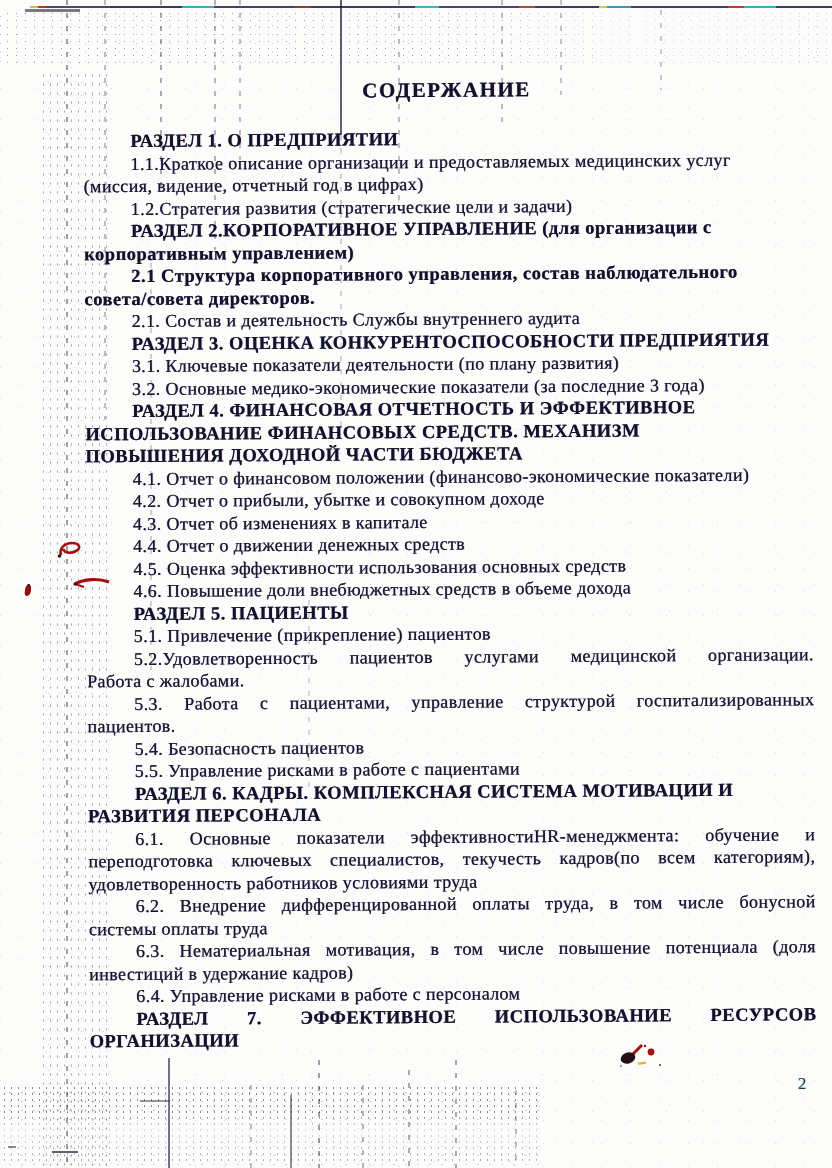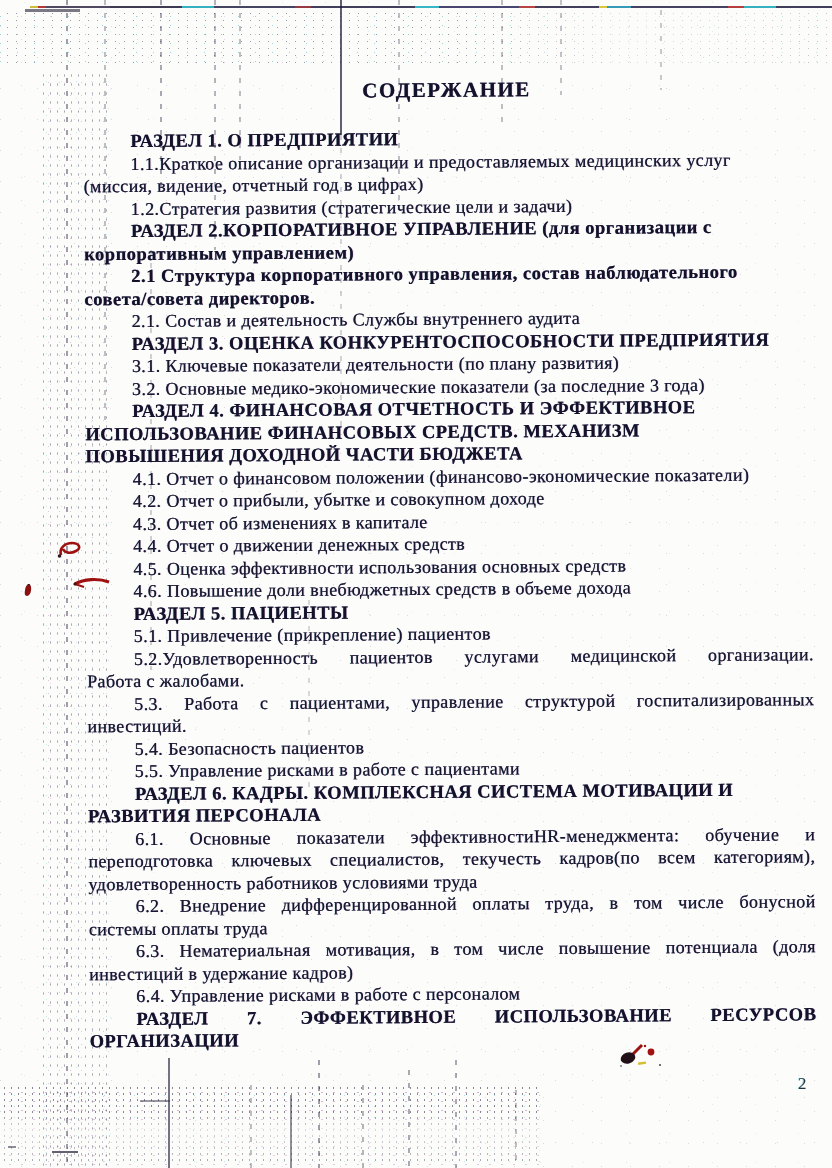--- a/index.html
+++ b/index.html
@@ -180,21 +180,21 @@
 ПОВЫШЕНИЯ ДОХОДНОЙ ЧАСТИ БЮДЖЕТА</p>
     <p>4.1. Отчет о финансовом положении (финансово-экономические показатели)</p>
     <p>4.2. Отчет о прибыли, убытке и совокупном доходе</p>
     <p>4.3. Отчет об изменениях в капитале</p>
     <p>4.4. Отчет о движении денежных средств</p>
     <p>4.5. Оценка эффективности использования основных средств</p>
     <p>4.6. Повышение доли внебюджетных средств в объеме дохода</p>
     <p class="h">РАЗДЕЛ 5. ПАЦИЕНТЫ</p>
     <p>5.1. Привлечение (прикрепление) пациентов</p>
     <p><span class="jl first">5.2.Удовлетворенность пациентов услугами медицинской организации.</span><span>Работа с жалобами.</span></p>
-    <p><span class="jl first">5.3. Работа с пациентами, управление структурой госпитализированных</span><span>инвестиций.</span></p>
+    <p><span class="jl first">5.3. Работа с пациентами, управление структурой госпитализированных</span><span>пациентов.</span></p>
     <p>5.4. Безопасность пациентов</p>
     <p>5.5. Управление рисками в работе с пациентами</p>
     <p class="h pre">РАЗДЕЛ 6. КАДРЫ. КОМПЛЕКСНАЯ СИСТЕМА МОТИВАЦИИ И
 РАЗВИТИЯ ПЕРСОНАЛА</p>
     <p><span class="jl first">6.1. Основные показатели эффективностиHR-менеджмента: обучение и</span><span class="jl">переподготовка ключевых специалистов, текучесть кадров(по всем категориям),</span><span>удовлетворенность работников условиями труда</span></p>
     <p><span class="jl first">6.2. Внедрение дифференцированной оплаты труда, в том числе бонусной</span><span>системы оплаты труда</span></p>
     <p><span class="jl first">6.3. Нематериальная мотивация, в том числе повышение потенциала (доля</span><span>инвестиций в удержание кадров)</span></p>
     <p>6.4. Управление рисками в работе с персоналом</p>
     <p class="h"><span class="jl first">РАЗДЕЛ 7. ЭФФЕКТИВНОЕ ИСПОЛЬЗОВАНИЕ РЕСУРСОВ</span><span>ОРГАНИЗАЦИИ</span></p>
   </div>

